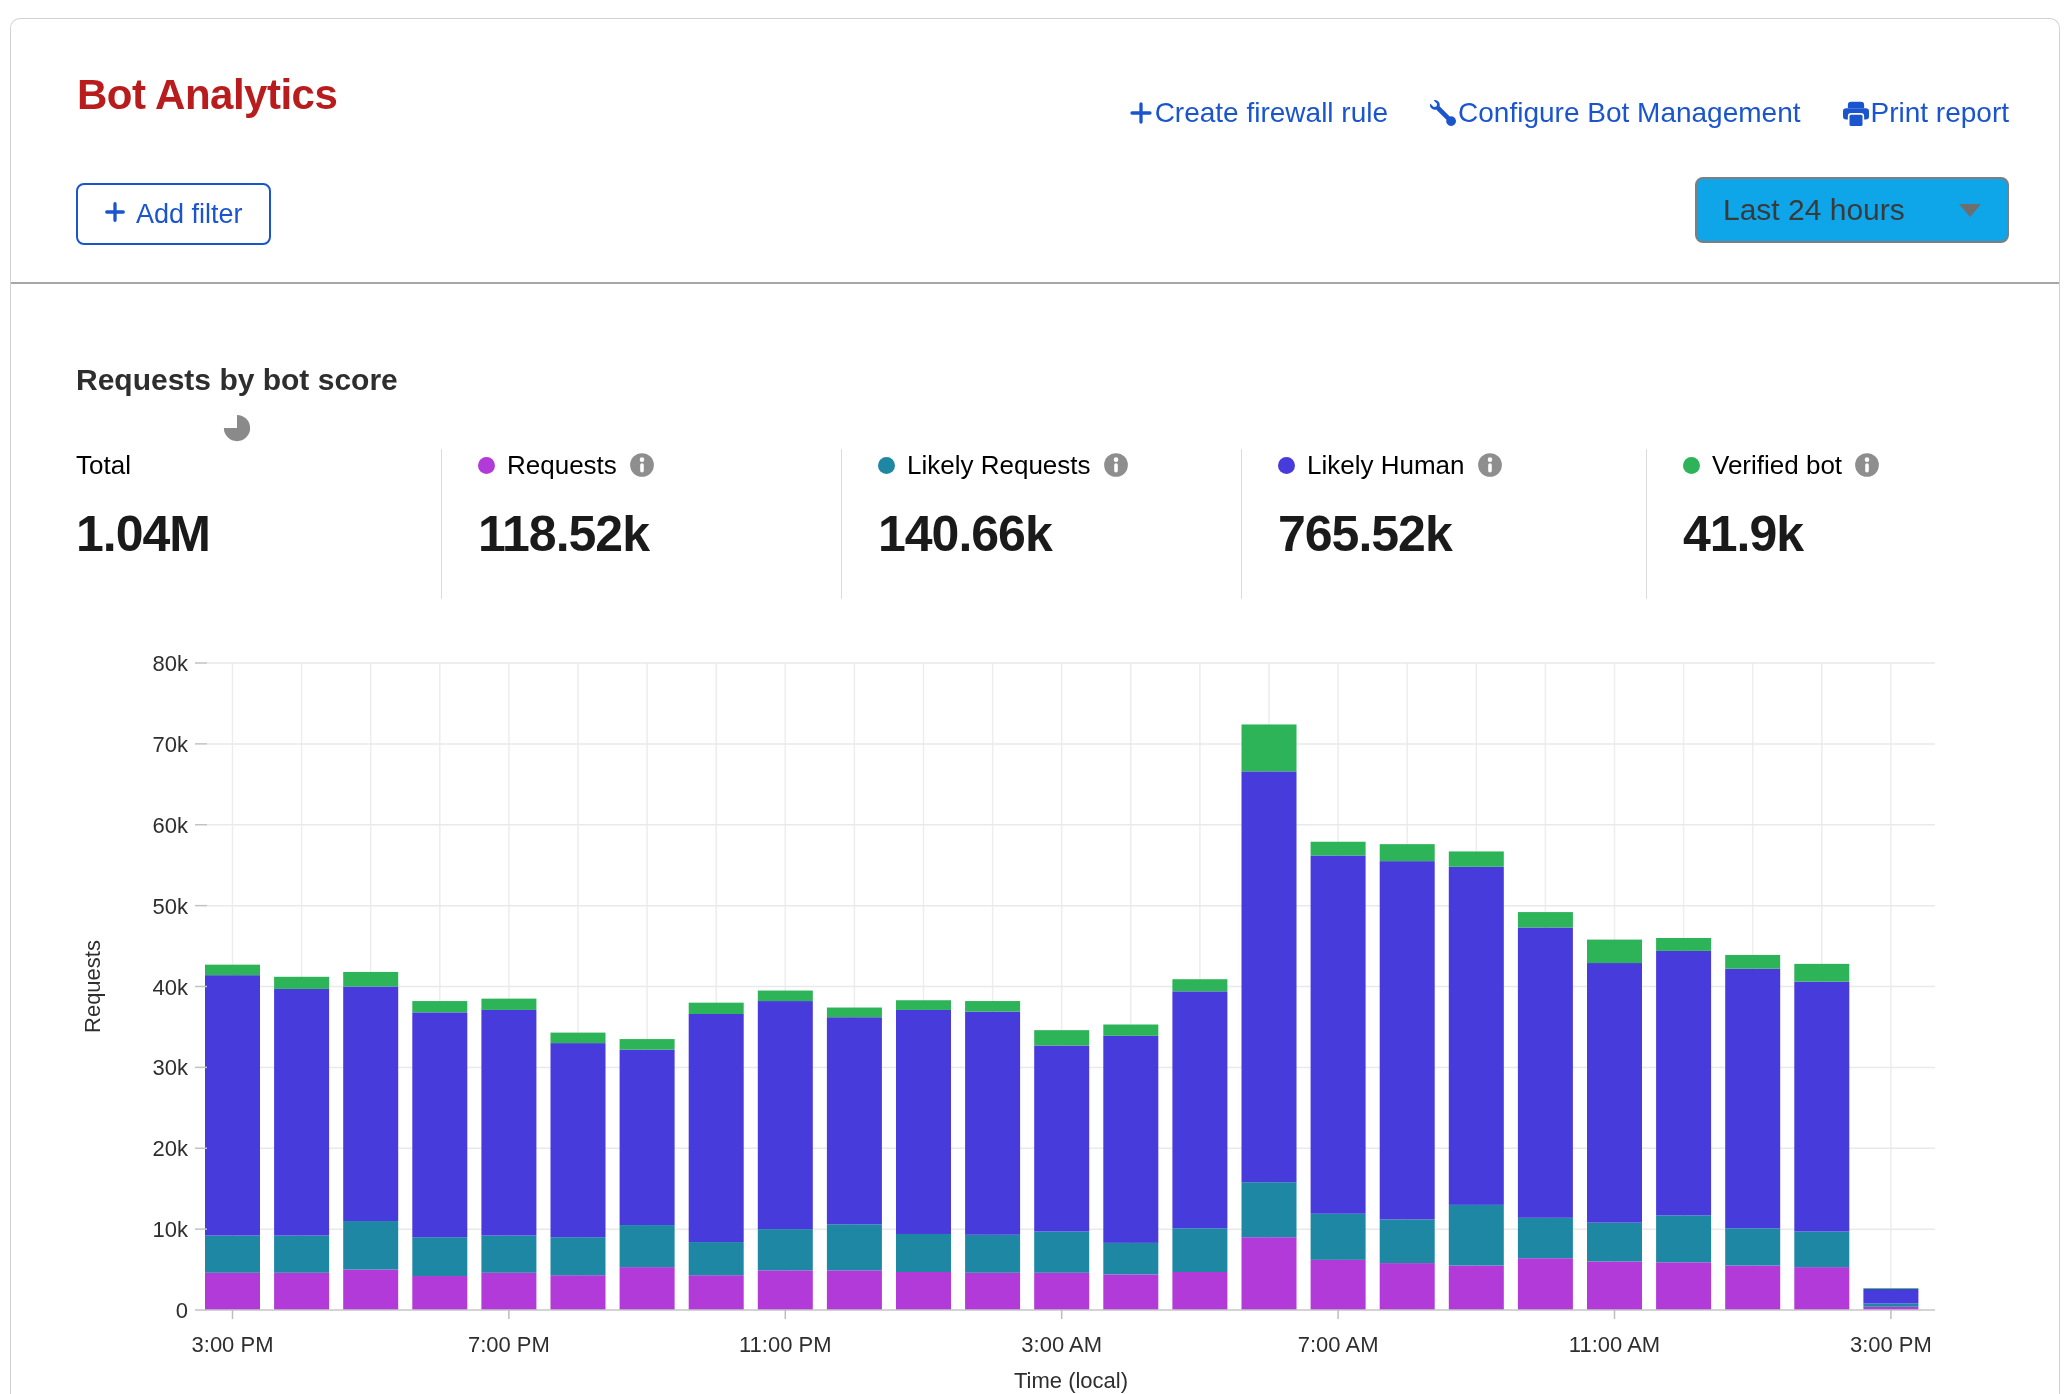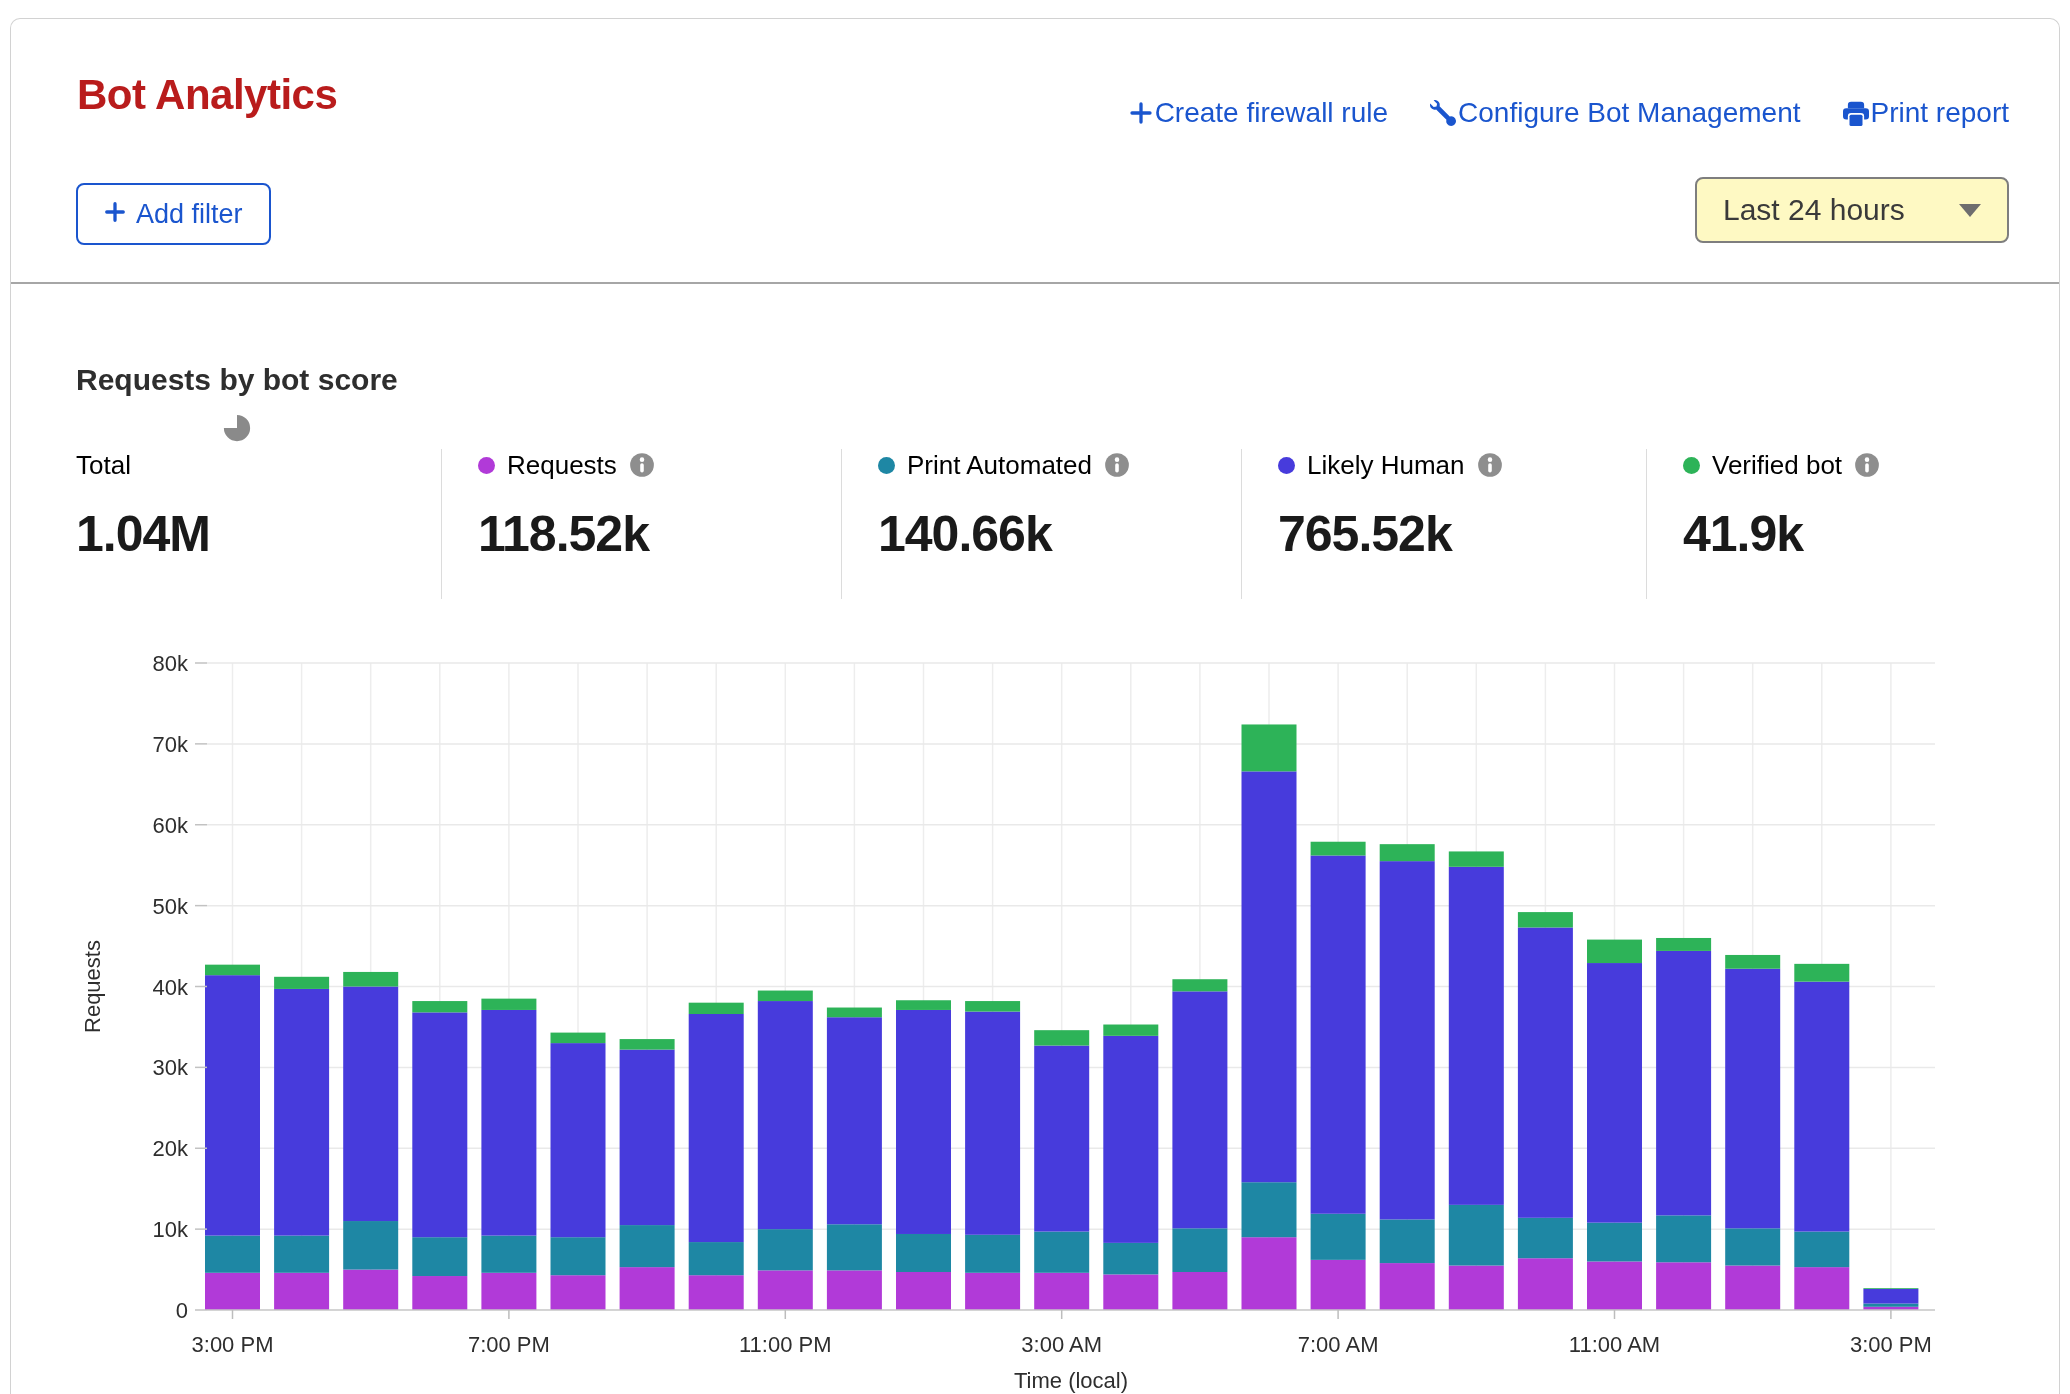--- a/index.html
+++ b/index.html
@@ -16,21 +16,21 @@
   .header-actions{position:absolute;top:78px;right:50px;display:flex;align-items:center;gap:42px;}
   .action-link{display:flex;align-items:center;gap:2px;color:#1a55ce;font-size:28px;cursor:pointer;white-space:nowrap;}
   .action-link svg{display:block;}
   .add-filter{
     position:absolute;left:65px;top:164px;height:62px;display:inline-flex;align-items:center;gap:10px;
     padding:0 26px;border:2px solid #1a55ce;border-radius:8px;background:#fff;color:#1a55ce;
     font-size:27px;font-weight:400;cursor:pointer;font-family:inherit;
   }
   .time-select{
     position:absolute;right:50px;top:158px;width:314px;height:66px;border:2px solid #7e7e7e;border-radius:8px;
-    background:#fef9c3;display:flex;align-items:center;justify-content:space-between;
+    background:#0ea5e9;display:flex;align-items:center;justify-content:space-between;
     padding:0 26px;font-size:30px;color:#3a3a3a;cursor:pointer;box-sizing:border-box;
   }
   .caret-down{width:0;height:0;border-left:11px solid transparent;border-right:11px solid transparent;border-top:13px solid #6e6e6e;}
   .header-divider{position:absolute;left:0;top:263px;width:100%;border-top:2px solid #a6a6a6;}
   .section-title{position:absolute;left:65px;top:344px;display:flex;align-items:center;gap:16px;font-size:30px;font-weight:700;color:#2e2e2e;flex-direction:column;}
   .stats{position:absolute;left:65px;top:430px;display:flex;width:1975px;}
   .stat{box-sizing:border-box;height:150px;}
   .stat.c1{width:365px;}
   .stat.c2{width:400px;}
   .stat.c3{width:400px;}
@@ -126,21 +126,21 @@
               <rect x="6.9" y="6.9" width="2.2" height="5.7" rx="1.1" fill="#fff"></rect>
             </svg>
         </span>
       </div>
       <div class="stat-value">118.52k</div>
     </div>
 
     <div class="stat c3">
       <div class="stat-label-row">
         <span class="legend-dot" style="background: rgb(30, 135, 164);"></span>
-        <span>Print Automated</span>
+        <span>Likely Requests</span>
         <span class="info-icon">
           <svg width="26" height="26" viewBox="0 0 16 16">
               <circle cx="8" cy="8" r="7.3" fill="#8e8e8e"></circle>
               <circle cx="8" cy="4.7" r="1.4" fill="#fff"></circle>
               <rect x="6.9" y="6.9" width="2.2" height="5.7" rx="1.1" fill="#fff"></rect>
             </svg>
         </span>
       </div>
       <div class="stat-value">140.66k</div>
     </div>

